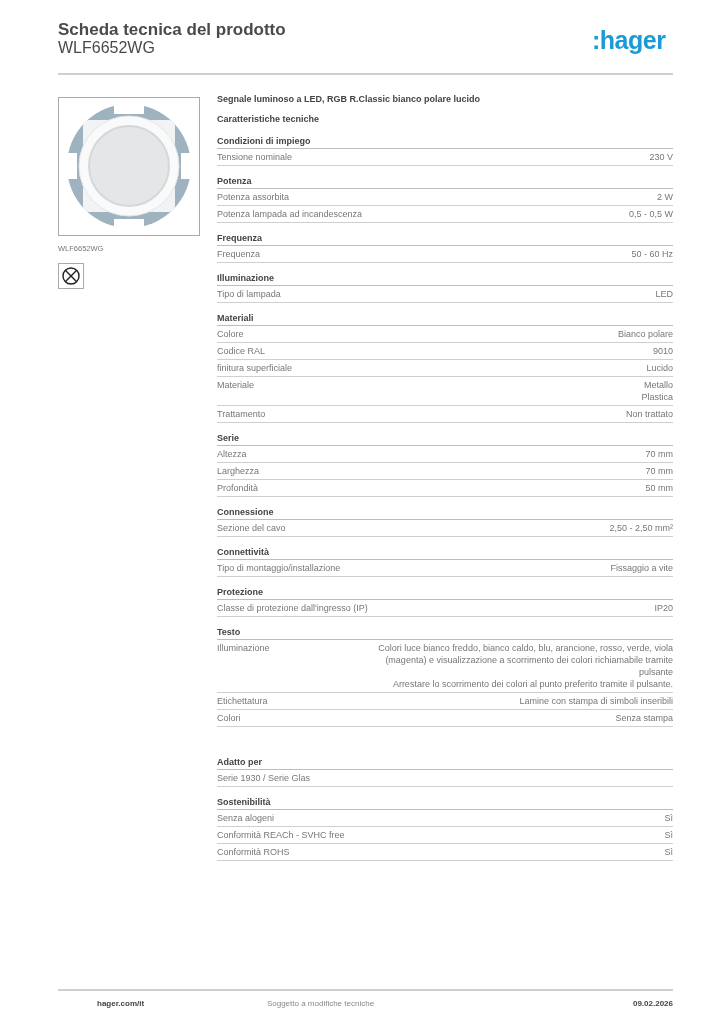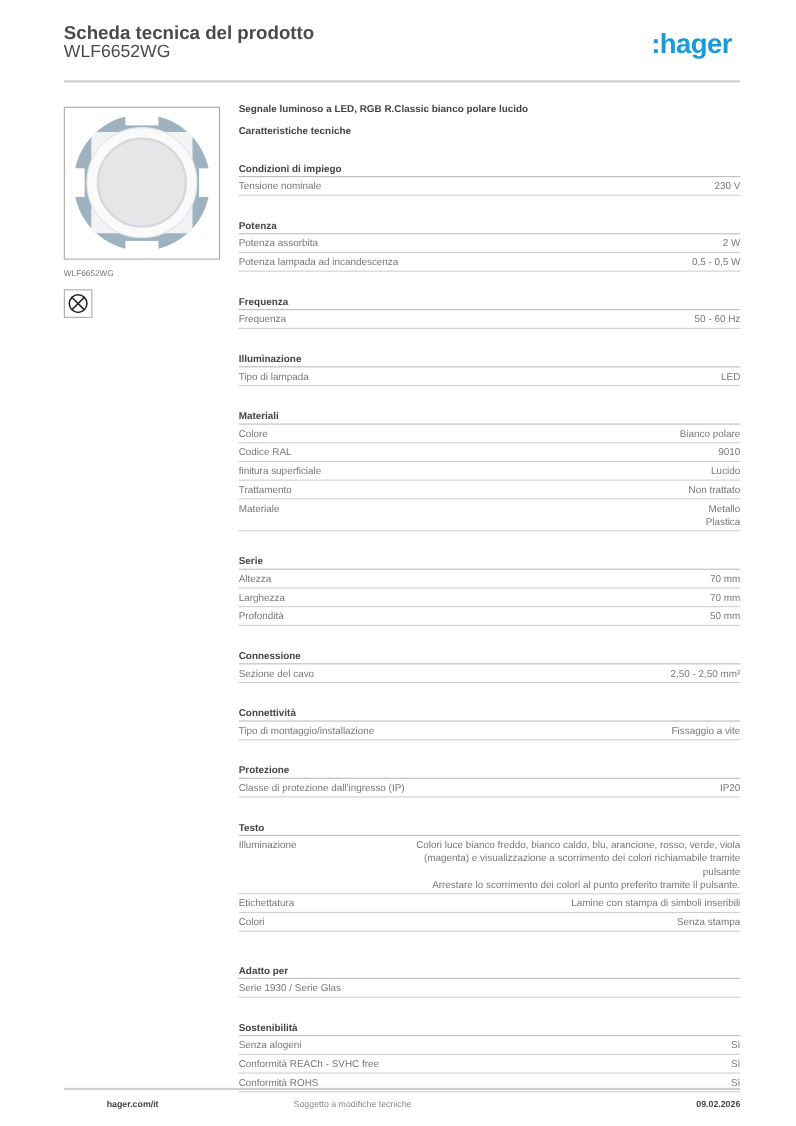--- a/index.html
+++ b/index.html
@@ -10,21 +10,21 @@
   .logo { position:absolute; left:592px; top:26px; font-size:25px; font-weight:bold; color:#1a9ad6; letter-spacing:-0.5px; }
   .hdr-rule { position:absolute; left:58px; top:73px; width:615px; height:2px; background:#cfcfcf; }
 
   .img-box { position:absolute; left:58px; top:97px; width:142px; height:139px; border:1px solid #aaa; box-sizing:border-box; background:#fff; }
   .img-caption { position:absolute; left:58px; top:244px; font-size:7.5px; color:#777; }
   .sym-box { position:absolute; left:58px; top:263px; width:26px; height:26px; border:1px solid #aaa; box-sizing:border-box; display:flex; align-items:center; justify-content:center; }
 
   .content { position:absolute; left:217px; top:94px; width:456px; }
   .desc { font-size:9px; font-weight:bold; color:#444; height:12px; }
   .tech { margin-top:8px; font-size:9px; font-weight:bold; color:#444; height:12px; }
-  .section { margin-top:22px; }
+  .section { margin-top:10px; }
   .sec-head { font-size:9px; font-weight:bold; color:#444; padding-bottom:2px; border-bottom:1.5px solid #bdbdbd; }
   .row { display:flex; justify-content:space-between; font-size:9px; color:#777; padding:2px 0 2px 0; border-bottom:1.5px solid #cfcfcf; line-height:12px; }
   .row .lbl { flex:0 0 auto; }
   .row .val { text-align:right; }
   .row .val.multi { max-width:310px; }
   .val-line { display:block; }
 
   .footer-rule { position:absolute; left:58px; top:989px; width:615px; height:1.5px; background:#cfcfcf; }
   .f-left { position:absolute; left:58px; top:999px; font-size:8px; font-weight:bold; color:#444;padding-left:39px; }
   .f-mid { position:absolute; left:0; width:641px; text-align:center; top:999px; font-size:8px; color:#888; }
@@ -119,30 +119,30 @@
             <span class="val-line">9010</span>
           </span>
         </div>
         <div class="row">
           <span class="lbl">finitura superficiale</span>
           <span class="val">
             <span class="val-line">Lucido</span>
           </span>
         </div>
         <div class="row">
-          <span class="lbl">Trattamento</span>
-          <span class="val">
-            <span class="val-line">Non trattato</span>
-          </span>
-        </div>
-        <div class="row">
           <span class="lbl">Materiale</span>
           <span class="val">
             <span class="val-line">Metallo</span>
             <span class="val-line">Plastica</span>
+          </span>
+        </div>
+        <div class="row">
+          <span class="lbl">Trattamento</span>
+          <span class="val">
+            <span class="val-line">Non trattato</span>
           </span>
         </div>
       </div>
       <div class="section">
         <div class="sec-head">Serie</div>
         <div class="row">
           <span class="lbl">Altezza</span>
           <span class="val">
             <span class="val-line">70 mm</span>
           </span>

